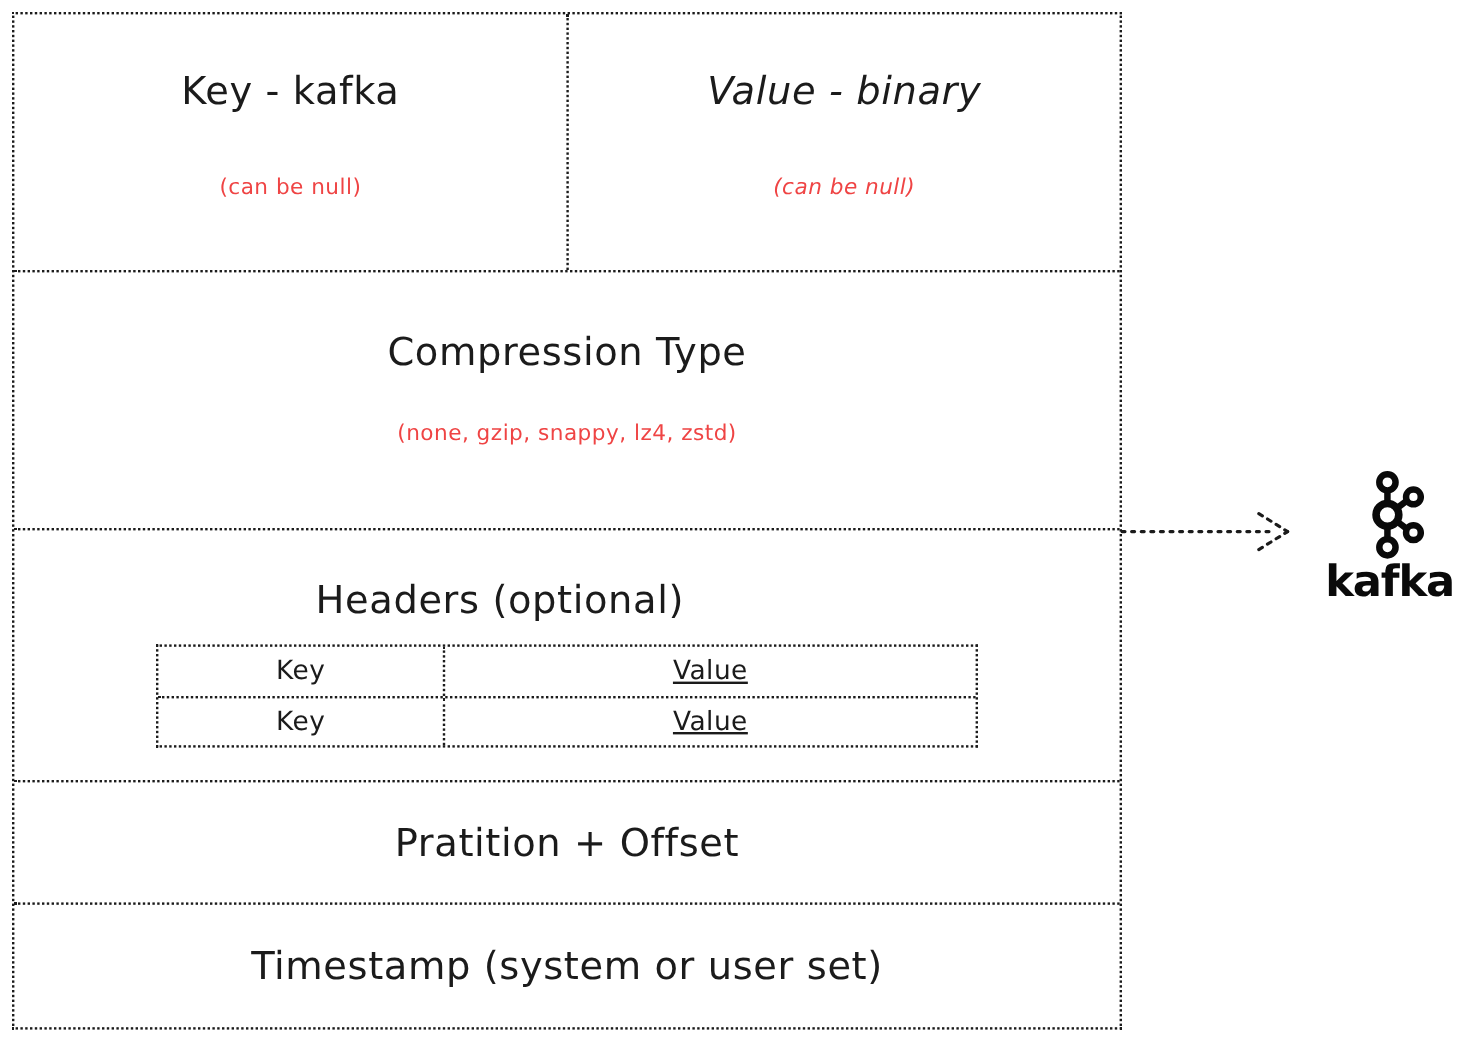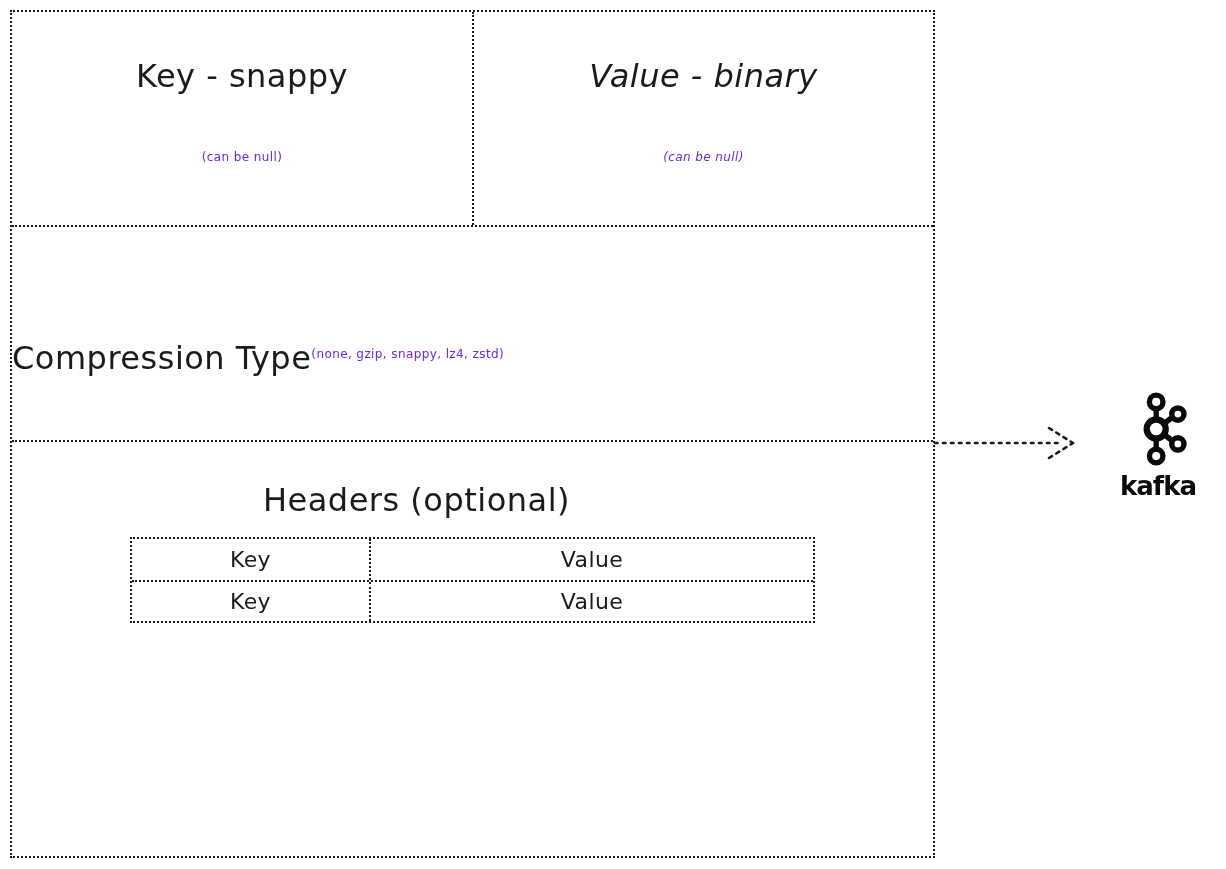--- a/index.html
+++ b/index.html
@@ -22,89 +22,89 @@
     background: #fff;
   }
   .row { position: relative; width: 100%; }
   .row + .row { border-top: 2px dotted #1b1b1b; }
 
   .row-kv { height: 213px; display: flex; }
   .kv-cell { flex: 0 0 462px; display: flex; flex-direction: column; align-items: center; }
   .kv-cell.first { border-right: 2px dotted #1b1b1b; }
   .kv-cell.second { flex: 1 1 auto; font-style: italic; }
 
-  .row-compression { height: 215px; display: flex; align-items: center; }
+  .row-compression { height: 215px; display: flex; flex-direction: column; align-items: center; }
   .row-headers { height: 210px; display: flex; flex-direction: column; align-items: center; }
   .row-partition { height: 102px; display: flex; align-items: center; justify-content: center; }
   .row-timestamp { flex: 1 1 auto; display: flex; align-items: center; justify-content: center; }
 
   .box-title {
     font-size: 32px;
     letter-spacing: 0.5px;
     line-height: 36px;
     white-space: nowrap;
     color: #1b1b1b;
   }
   .box-note {
-    font-size: 12px;
+    font-size: 18px;
     letter-spacing: 0.4px;
     line-height: 22px;
     white-space: nowrap;
-    color: #6d28d9;
+    color: #ef4444;
   }
   .kv-cell .box-title { margin-top: 46px; }
   .kv-cell .box-note { margin-top: 52px; }
   .row-compression .box-title { margin-top: 48px; }
   .row-compression .box-note { margin-top: 40px; }
   .row-headers .box-title { margin-top: 40px; position: relative; left: -56px; }
 
   
   .headers-table {
     margin-top: 19px;
     width: 685px;
     border: 2px dotted #1b1b1b;
   }
   .headers-row { display: flex; height: 41px; }
   .headers-row + .headers-row { border-top: 2px dotted #1b1b1b; }
   .h-cell {
     display: flex; align-items: center; justify-content: center;
     font-size: 22px; letter-spacing: 0.4px;
   }
   .h-key { flex: 0 0 239px; border-right: 2px dotted #1b1b1b; }
-  .h-value { flex: 1 1 auto; }
+  .h-value { flex: 1 1 auto; text-decoration: underline; }
 
   
   .arrow-svg { position: absolute; left: 933px; top: 420px; }
 
   
   .kafka-logo {
     position: absolute;
     left: 1099px; top: 392px;
     width: 118px;
     display: flex; flex-direction: column; align-items: center;
   }
   .kafka-word {
     margin-top: 2px;
-    font-size: 26px;
+    font-size: 36px;
     font-weight: 700;
     letter-spacing: -1px;
     color: #0a0a0a;
     line-height: 36px;
   }
 </style>
 </head>
 <body>
 
 <div class="canvas">
 
   <div class="msg-box">
 
     <div class="row row-kv">
       <div class="kv-cell first">
-        <div class="box-title">Key - snappy</div>
+        <div class="box-title">Key - kafka</div>
         <div class="box-note">(can be null)</div>
       </div>
       <div class="kv-cell second">
         <div class="box-title">Value - binary</div>
         <div class="box-note">(can be null)</div>
       </div>
     </div>
 
     <div class="row row-compression">
       <div class="box-title">Compression Type</div>
@@ -118,21 +118,27 @@
           <div class="h-cell h-key">Key</div>
           <div class="h-cell h-value">Value</div>
         </div>
         <div class="headers-row">
           <div class="h-cell h-key">Key</div>
           <div class="h-cell h-value">Value</div>
         </div>
       </div>
     </div>
 
+    <div class="row row-partition">
+      <div class="box-title">Pratition + Offset</div>
+    </div>
 
+    <div class="row row-timestamp">
+      <div class="box-title">Timestamp (system or user set)</div>
+    </div>
 
   </div>
 
   <svg class="arrow-svg" width="150" height="46" viewBox="0 0 150 46">
     <line x1="2" y1="23" x2="128" y2="23" stroke="#1b1b1b" stroke-width="2.6" stroke-dasharray="2.5 5.5" stroke-linecap="round"></line>
     <path d="M116 8 L140 23" fill="none" stroke="#1b1b1b" stroke-width="2.6" stroke-dasharray="3.5 5" stroke-linecap="round"></path>
     <path d="M116 38 L140 23" fill="none" stroke="#1b1b1b" stroke-width="2.6" stroke-dasharray="3.5 5" stroke-linecap="round"></path>
   </svg>
 
   <div class="kafka-logo">

